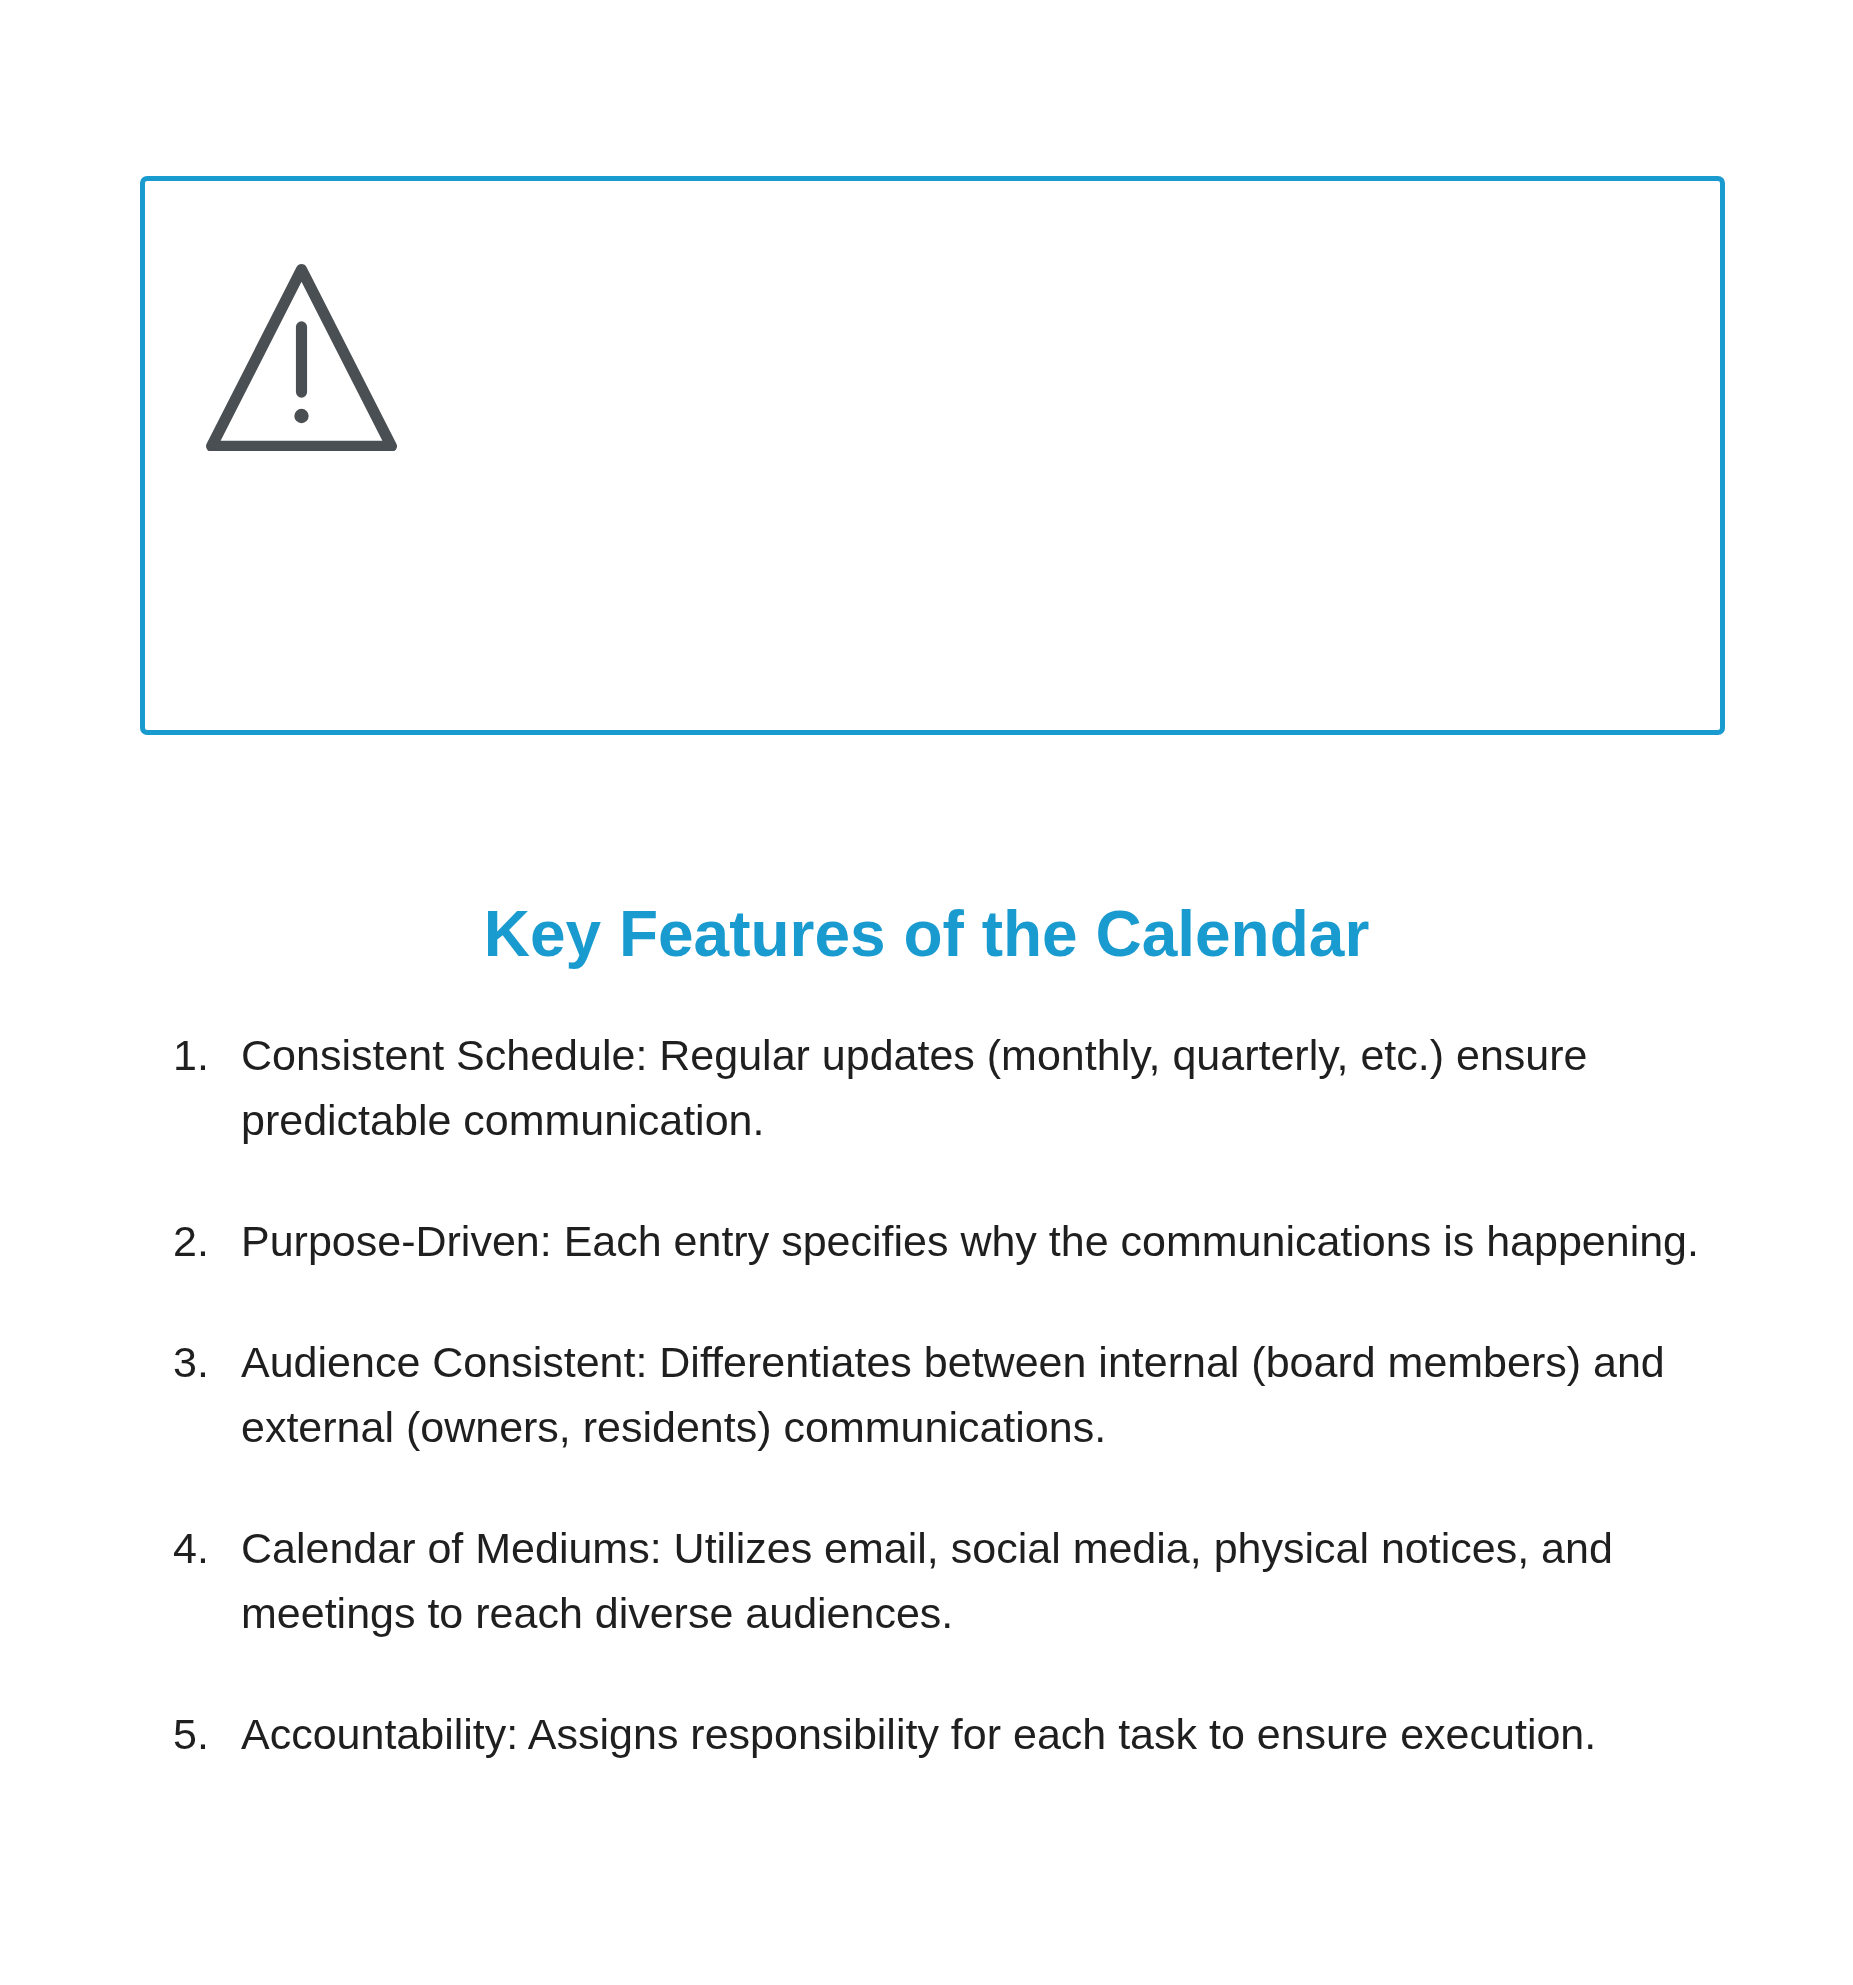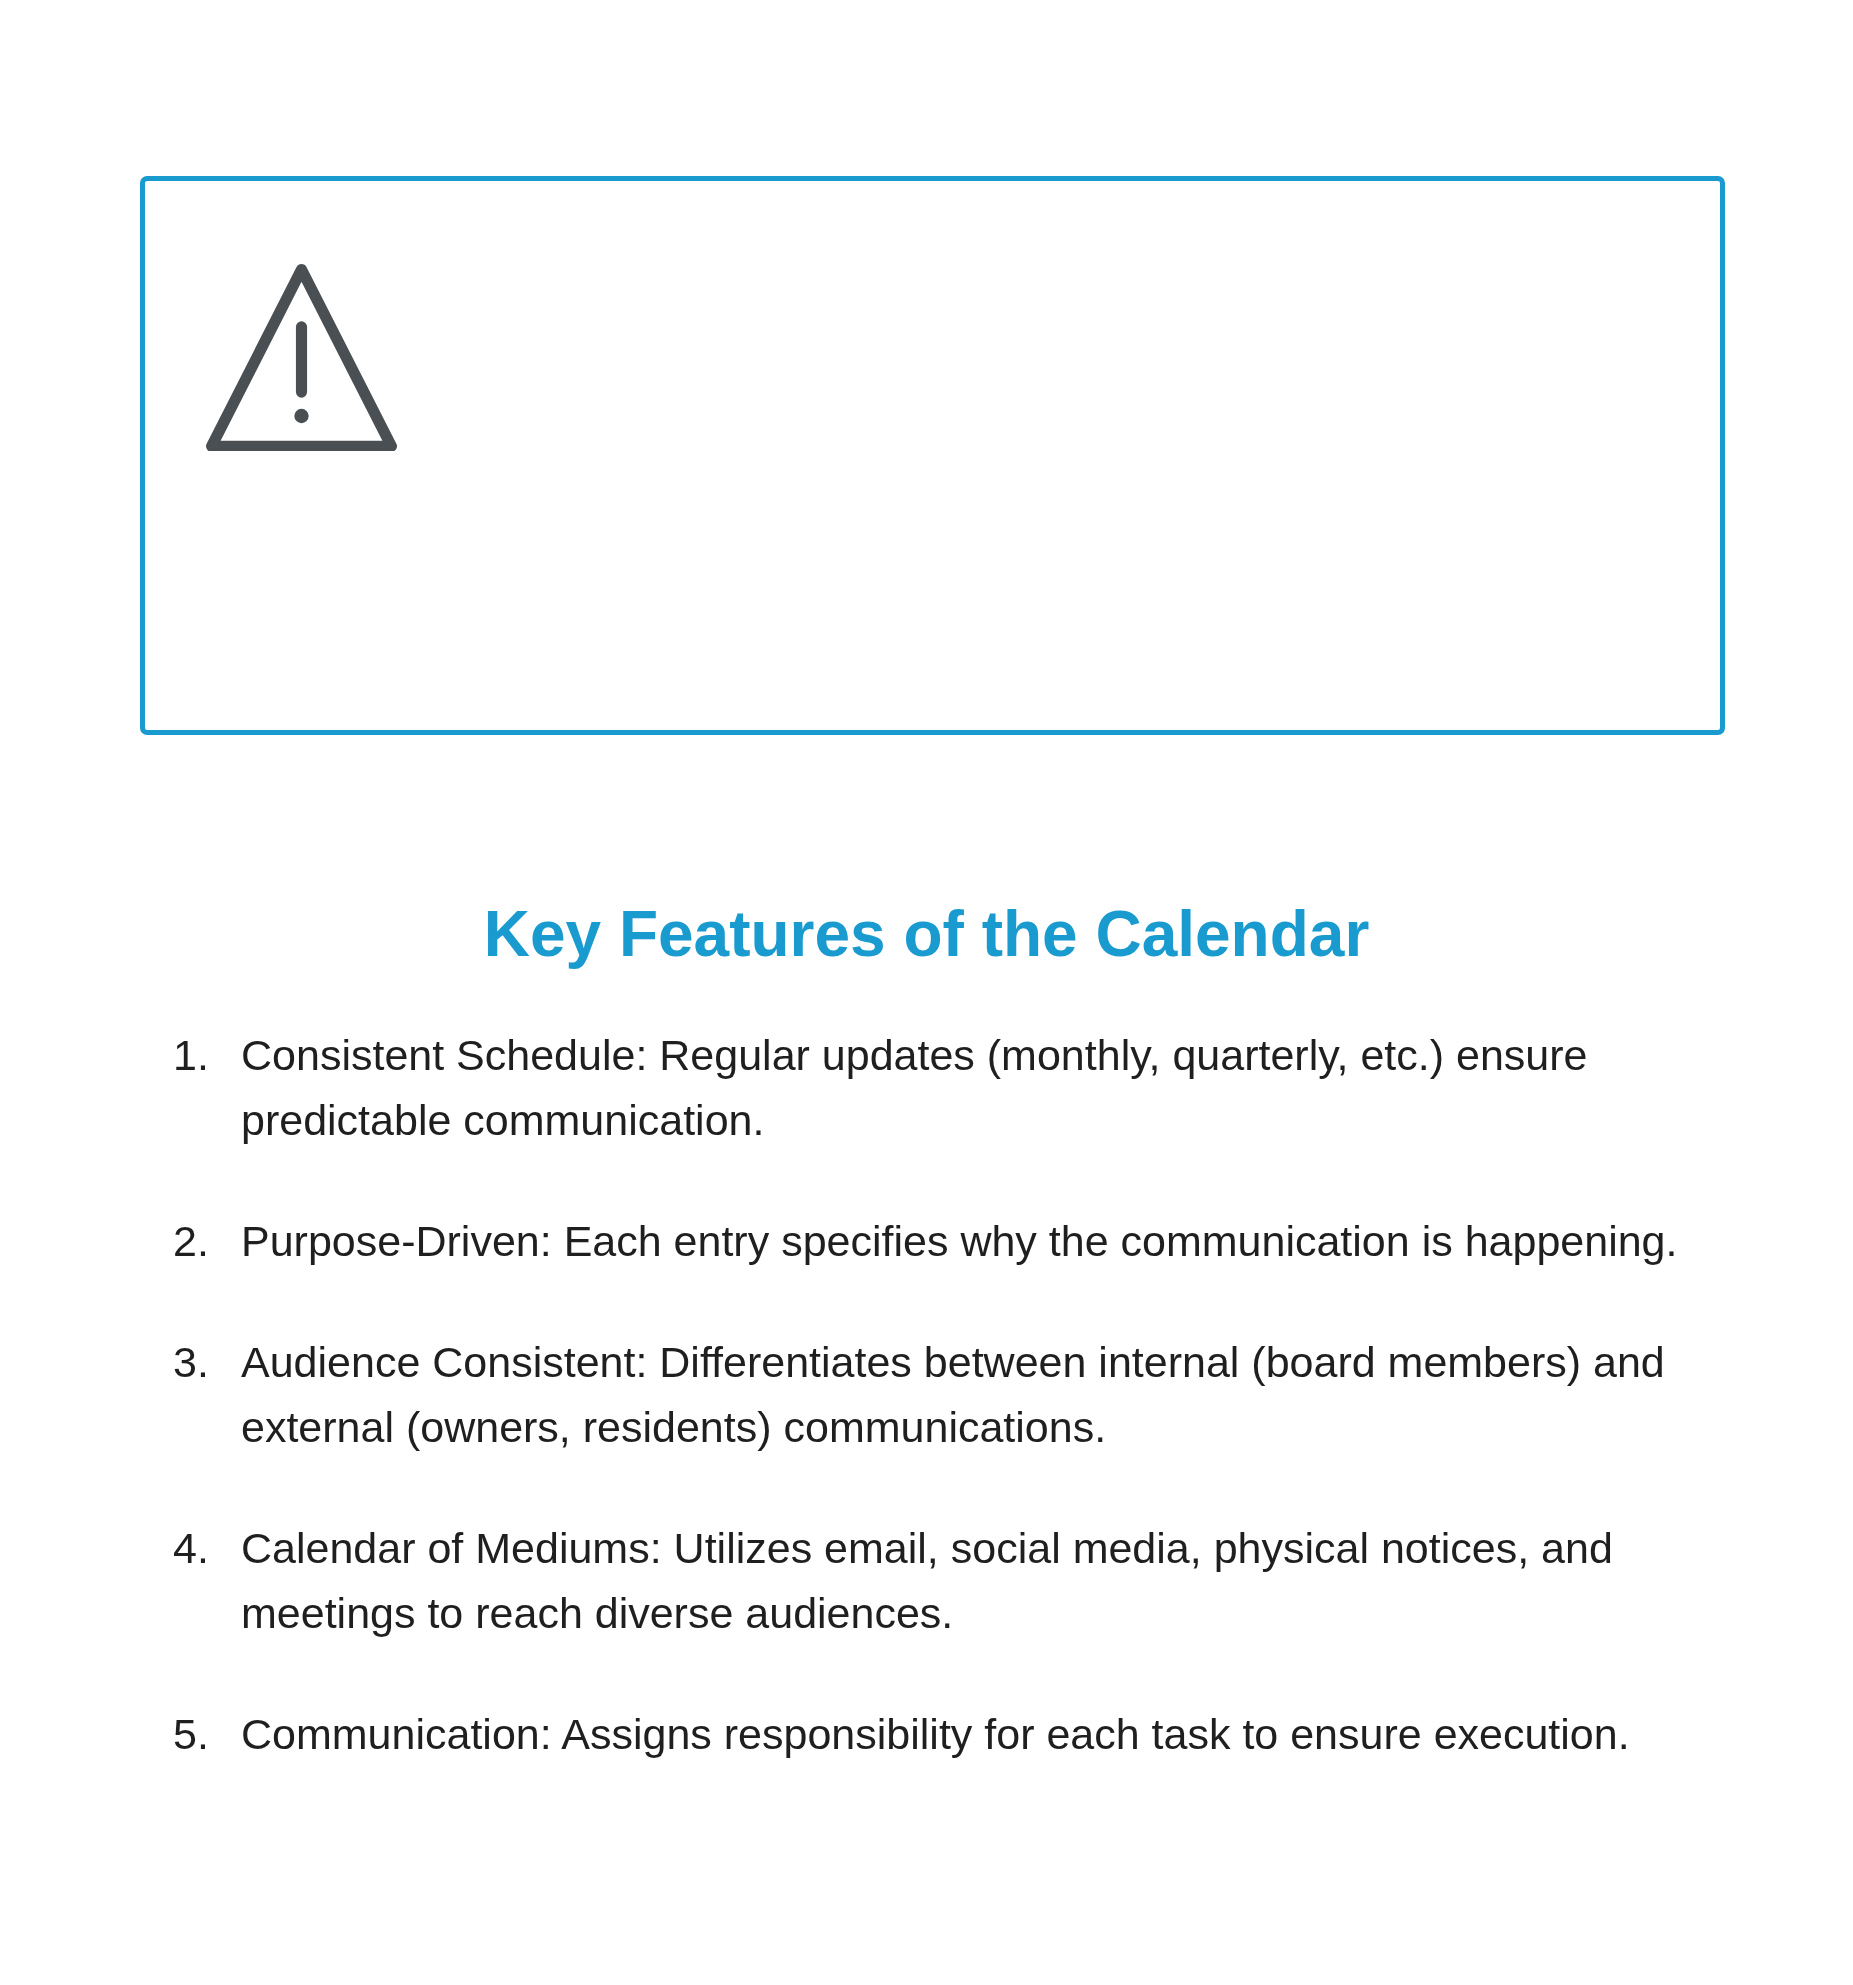--- a/index.html
+++ b/index.html
@@ -69,28 +69,28 @@
 
 <h2 class="section-heading">Key Features of the Calendar</h2>
 
 <ol class="features">
   <li class="feature">
     <span class="feature-num">1.</span>
     <span class="feature-term">Consistent Schedule:</span><span> Regular updates (monthly, quarterly, etc.) ensure predictable communication.</span>
   </li>
   <li class="feature">
     <span class="feature-num">2.</span>
-    <span class="feature-term">Purpose-Driven:</span><span> Each entry specifies why the communication is happening.</span>
+    <span class="feature-term">Purpose-Driven:</span><span> Each entry specifies why the communications is happening.</span>
   </li>
   <li class="feature">
     <span class="feature-num">3.</span>
     <span class="feature-term">Audience Consistent:</span><span> Differentiates between internal (board members) and external (owners, residents) communications.</span>
   </li>
   <li class="feature">
     <span class="feature-num">4.</span>
     <span class="feature-term">Calendar of Mediums:</span><span> Utilizes email, social media, physical notices, and meetings to reach diverse audiences.</span>
   </li>
   <li class="feature">
     <span class="feature-num">5.</span>
-    <span class="feature-term">Communication:</span><span> Assigns responsibility for each task to ensure execution.</span>
+    <span class="feature-term">Accountability:</span><span> Assigns responsibility for each task to ensure execution.</span>
   </li>
 </ol>
 
 
 </body></html>

